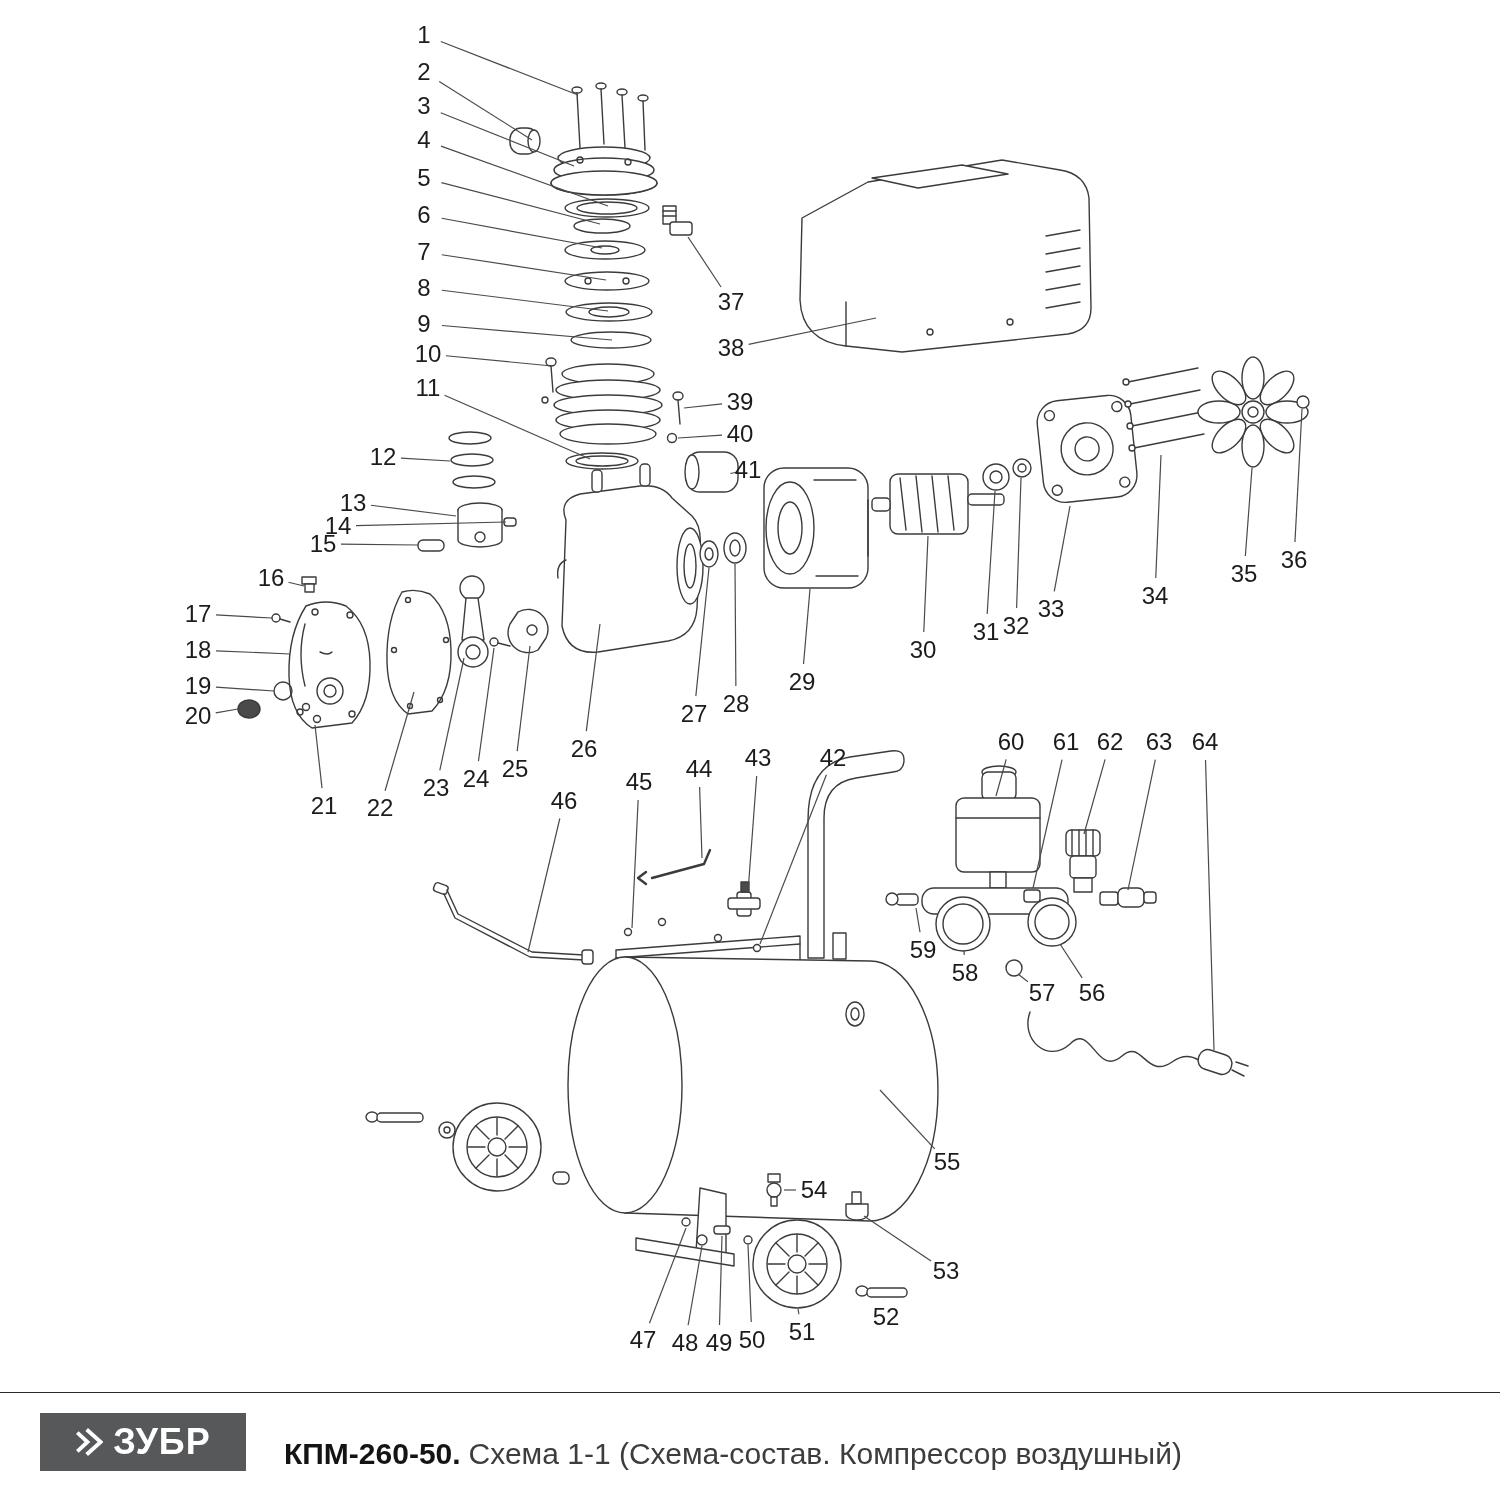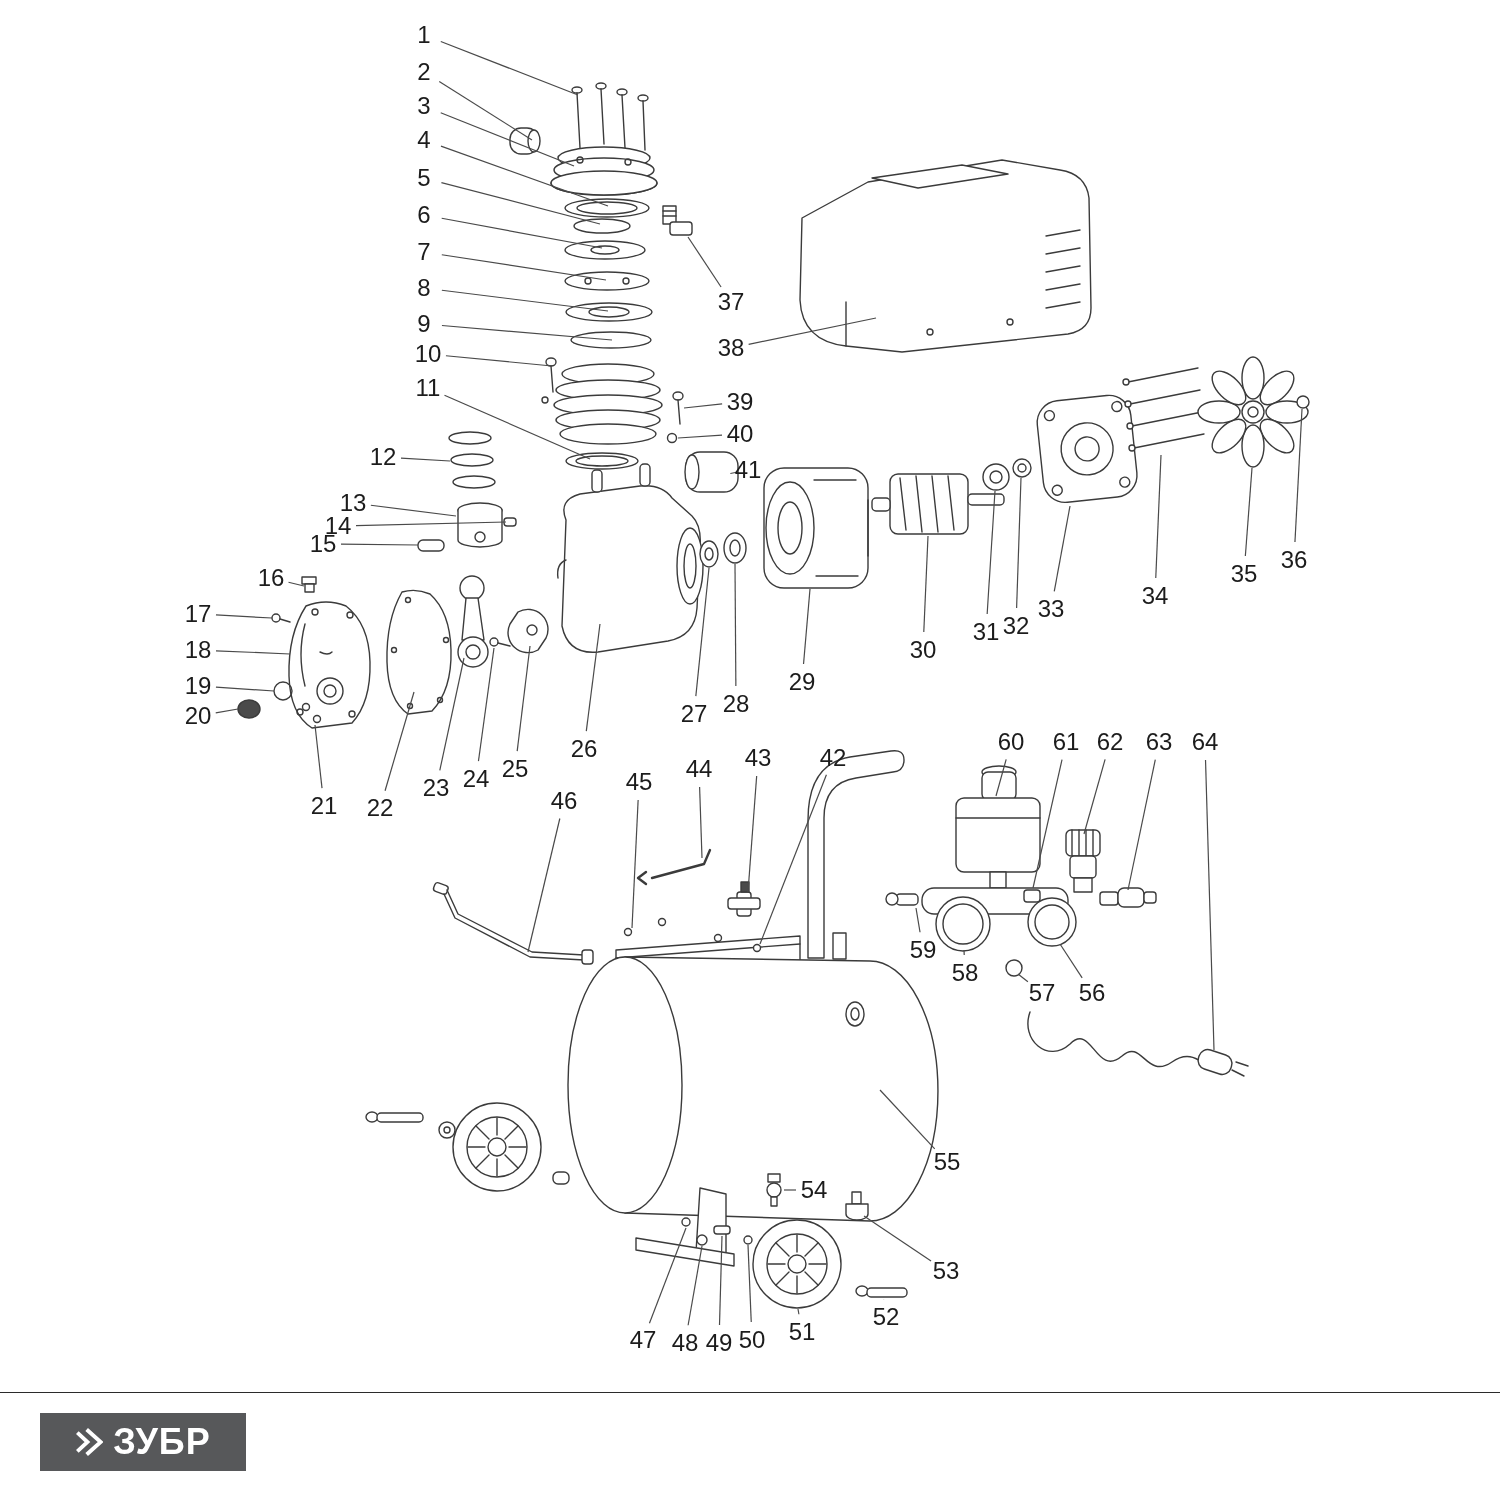--- a/index.html
+++ b/index.html
@@ -551,16 +551,19 @@
   <div class="footer">
     <div class="footer-rule"></div>
     <div class="footer-row">
       <div class="brand-badge">
         <svg class="brand-mark" viewBox="0 0 36 34" width="28" height="28">
           <path d="M3 5 L16 17 L3 29" stroke="#ffffff" stroke-width="5" fill="none"></path>
           <path d="M15 1 L33 17 L15 33" stroke="#ffffff" stroke-width="5" fill="none"></path>
         </svg>
         <span class="brand-text">ЗУБР</span>
       </div>
+      <div class="footer-title">
+        <span class="model">КПМ-260-50.</span><span class="subtitle">Схема 1-1 (Схема-состав. Компрессор воздушный)</span>
+      </div>
     </div>
   </div>
 
 </div>
 
 </body></html>

